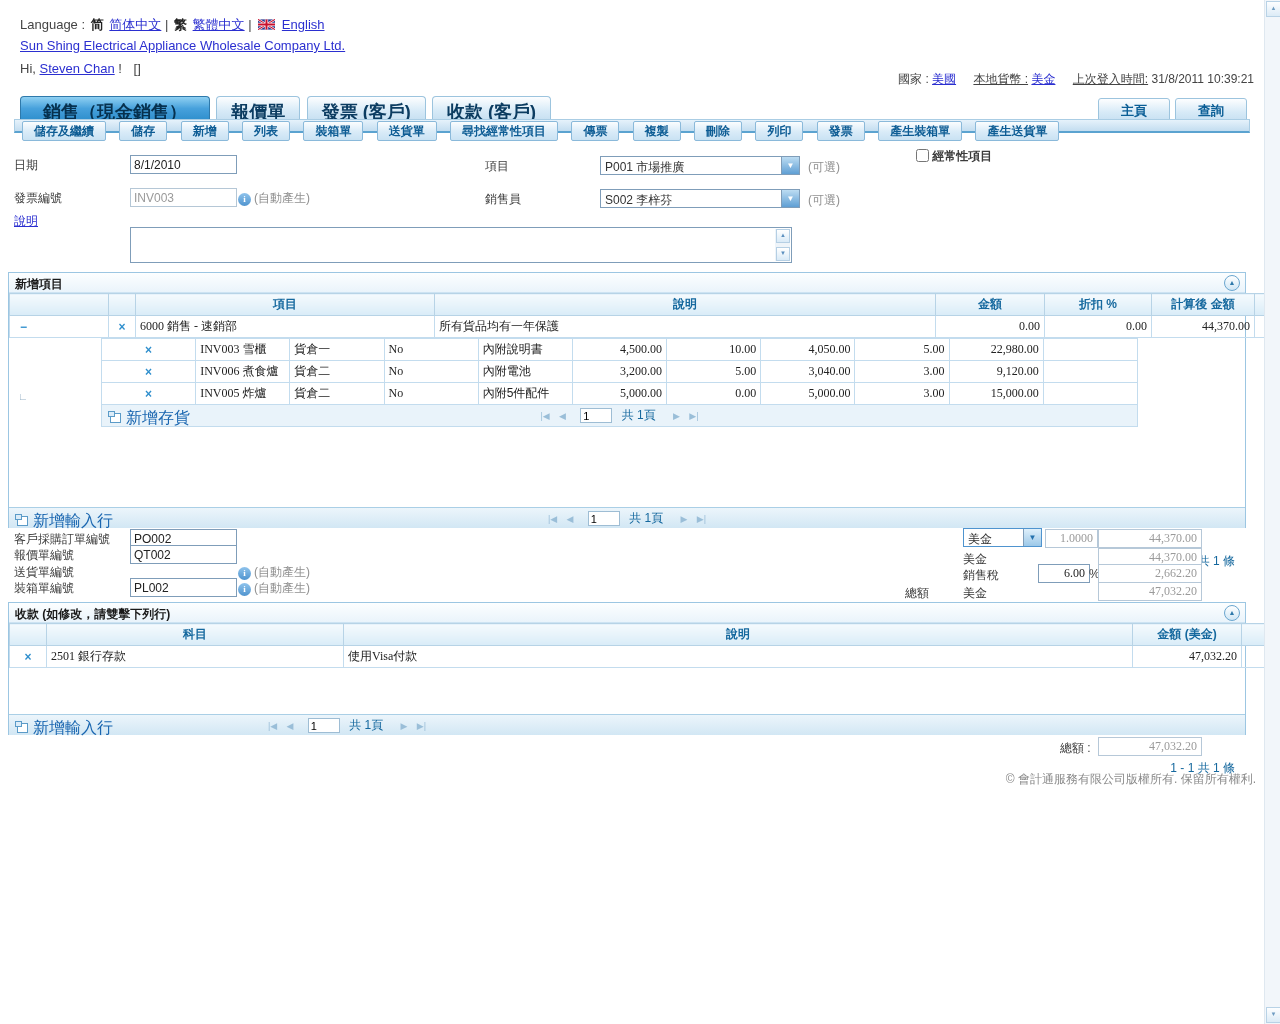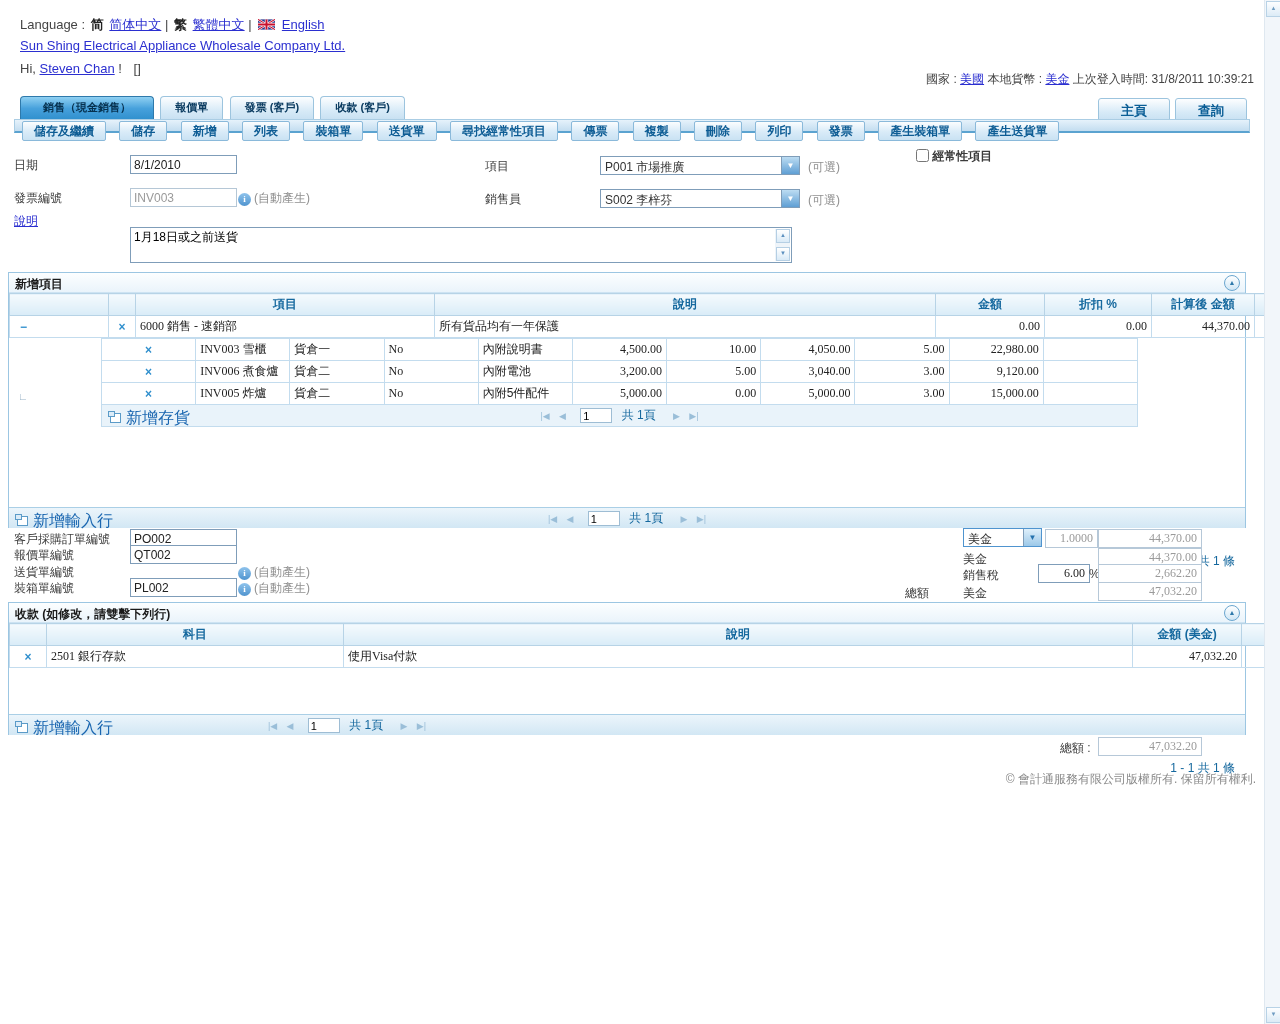--- a/index.html
+++ b/index.html
@@ -7,26 +7,26 @@
         font-family:"Liberation Sans",sans-serif;font-size:12px;color:#333;background:#fff;}
   a{color:#2b2fd0;text-decoration:underline;cursor:pointer;}
   .abs{position:absolute;}
   .lbl{color:#3c3c3c;font-size:12px;}
   .gray{color:#909090;}
   
   .hdr-row{position:absolute;left:20px;font-size:13px;color:#444;white-space:nowrap;}
   .cn-b{color:#222;font-weight:bold;margin:0 2px;}
   .flag{display:inline-block;vertical-align:-1px;margin:0 3px;}
   .info-row{position:absolute;top:71px;right:26px;font-size:12px;color:#444;white-space:nowrap;}
-  .info-row .sp{}
+  .info-row .sp{margin-left:14px;text-decoration:underline;}
   
   .tabs{position:absolute;left:20px;top:96px;height:24px;white-space:nowrap;}
   .tab{display:inline-block;height:17px;padding:3px 14px;margin-right:3px;border:1px solid #9cc4de;border-bottom:none;
        border-radius:4px 4px 0 0;background:linear-gradient(#fdfeff,#d7eaf7 60%,#c7e0f2);
-       color:#0b3c61;font-weight:bold;font-size:11px;cursor:pointer;vertical-align:bottom;}
+       color:#0b3c61;font-weight:bold;font-size:18px;cursor:pointer;vertical-align:bottom;}
   .tab.active{padding:3px 22px;border-color:#2e79ab;background:linear-gradient(#8fd0f2,#47a1dc 50%,#2f8fcd);color:#06314f;}
   .navbtn{position:absolute;top:98px;height:16px;width:46px;padding:3px 12px;border:1px solid #9cc4de;border-radius:3px;
        background:linear-gradient(#fdfeff,#d7eaf7 60%,#c7e0f2);color:#0b5e96;font-weight:bold;font-size:13px;text-align:center;cursor:pointer;}
   
   .toolbar{position:absolute;left:14px;top:119px;width:1236px;height:14px;box-sizing:border-box;
        background:linear-gradient(#e6f2fb,#c3ddf0);border:1px solid #aacde4;border-bottom:2px solid #5ba3d0;
        padding:1px 0 0 7px;white-space:nowrap;}
   .tbtn{display:inline-block;height:15px;padding:1px 11px 2px;margin-right:10px;border:1px solid #8ab9da;border-radius:2px;
        background:linear-gradient(#fbfdfe,#d9ebf8 55%,#c9e2f3);color:#0d5c94;font-weight:bold;font-size:12px;cursor:pointer;}
   
@@ -167,21 +167,20 @@
   <span class="abs gray" style="left:254px;top:190px;">(自動產生)</span>
   <span class="abs lbl" style="left:485px;top:191px;">銷售員</span>
   <div class="sel" style="left:600px;top:189px;width:200px;">
     <span class="sel-txt">S002 李梓芬</span>
     <span class="sel-btn">▼</span>
   </div>
   <span class="abs gray" style="left:808px;top:192px;">(可選)</span>
 
   <a class="abs" style="left:14px;top:213px;">說明</a>
   <div class="ta-wrap">
-    <textarea style="">1月18日或之前送貨</textarea>
     <span class="ta-sb">
       <span class="ta-btn" style="top:0;">▲</span>
       <span class="ta-btn" style="bottom:0;">▼</span>
     </span>
   </div>
 
   <div class="panel" style="top:272px;height:256px;">
     <div class="ptitle">新增項目</div>
     <div class="pcollapse" style="top:2px;">▲</div>
 

